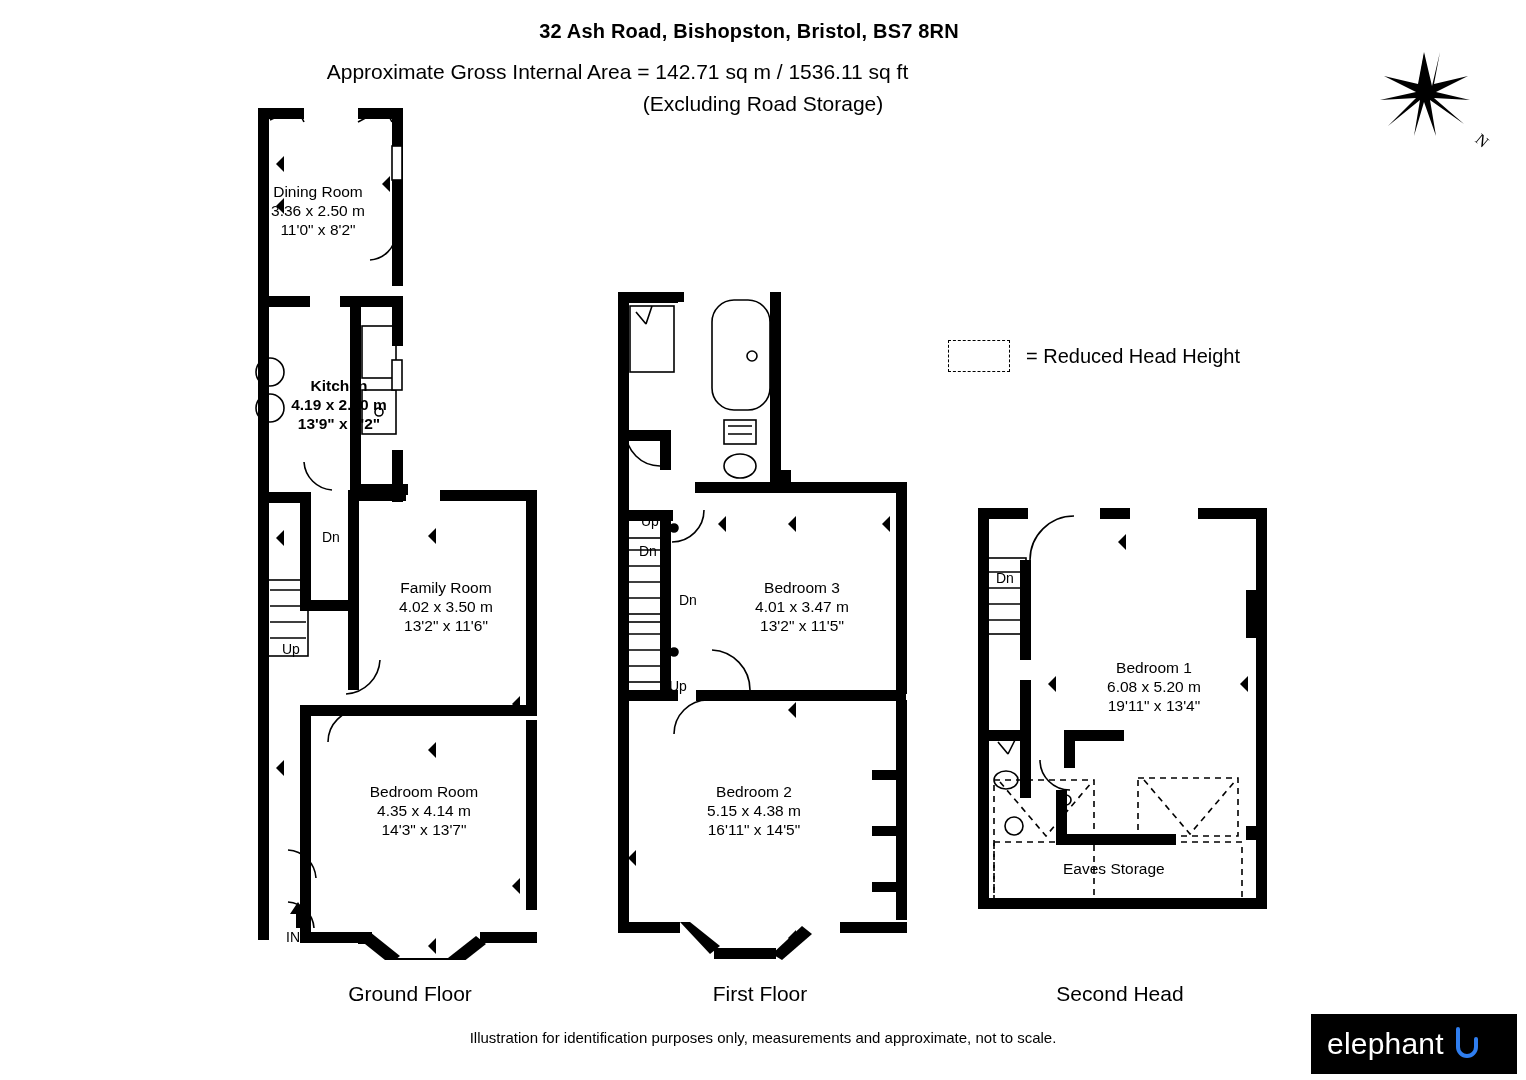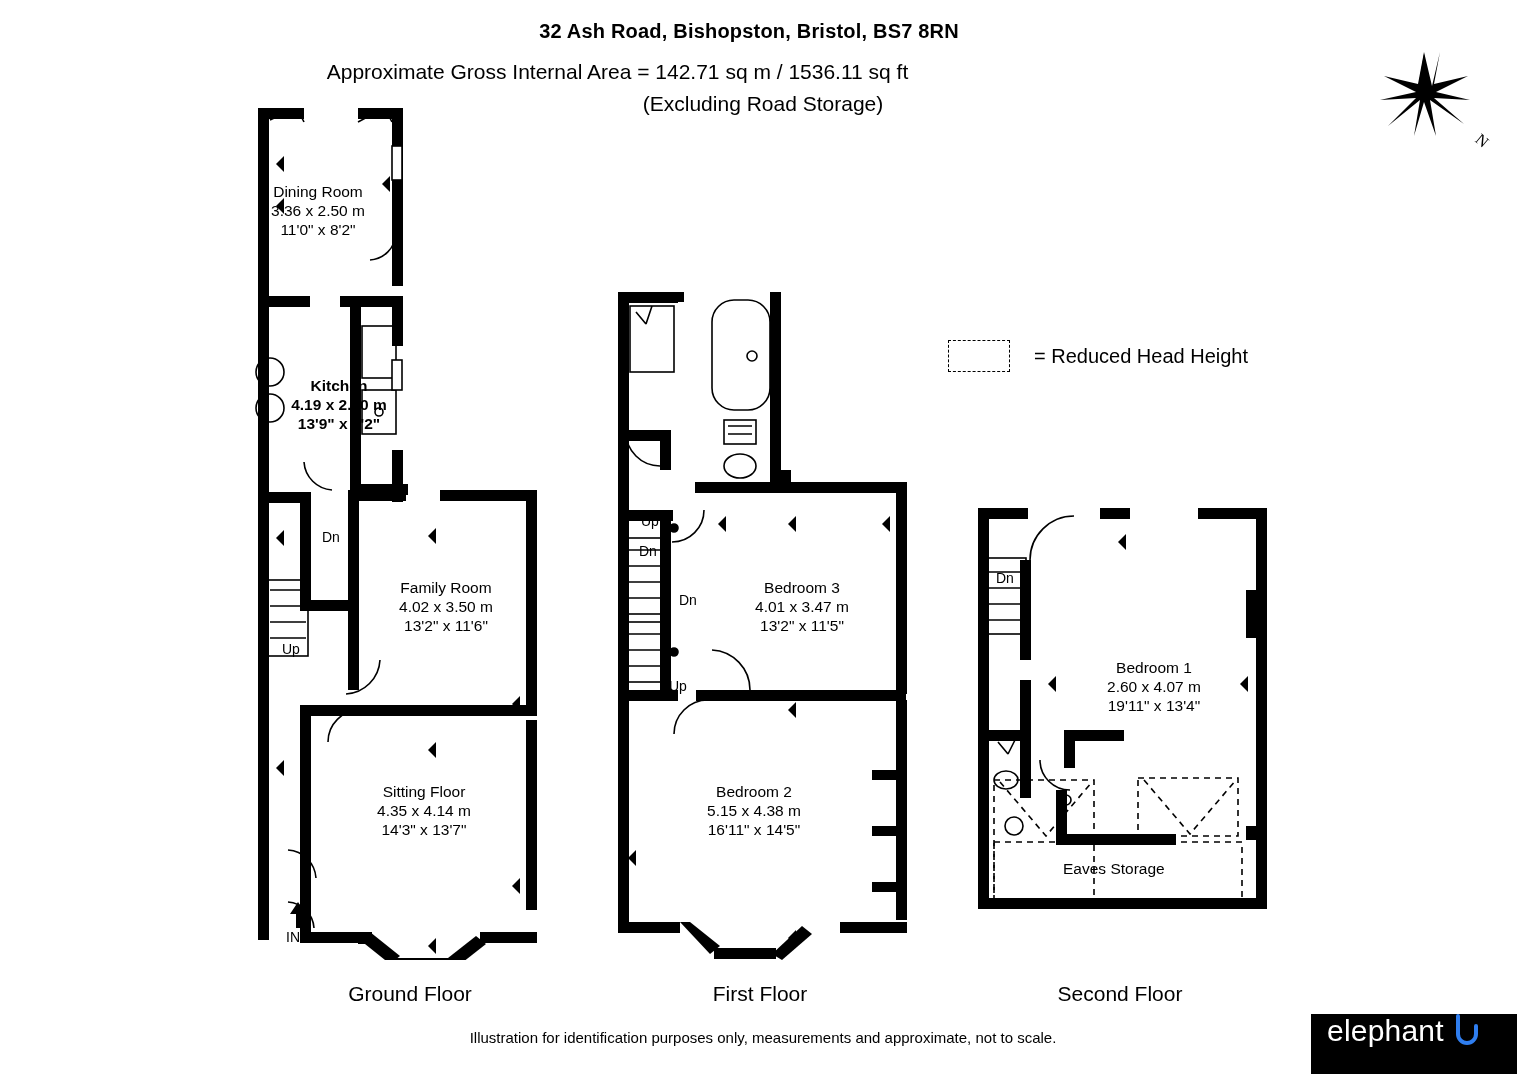--- a/index.html
+++ b/index.html
@@ -61,21 +61,21 @@
     transform: rotate(40deg);
     font-family: "Liberation Serif", serif;
   }
   
   .legend {
     position: absolute;
     left: 948px;
     top: 340px;
     display: flex;
     align-items: center;
-    gap: 24px;
+    gap: 16px;
   }
   .legend .swatch {
     width: 62px;
     height: 32px;
     border: 1.5px dashed #000;
     box-sizing: border-box;
   }
   .legend .legend-text {
     font-size: 20px;
   }
@@ -99,21 +99,21 @@
   }
   
   .brand {
     position: absolute;
     left: 1311px;
     top: 1014px;
     width: 206px;
     height: 60px;
     background: #000;
     display: flex;
-    align-items: flex-start;
+    align-items: center;
     padding-left: 16px;
     box-sizing: border-box;
   }
   .brand .brand-text {
     color: #fff;
     font-size: 30px;
     letter-spacing: 0.2px;
   }
   .brand .brand-mark {
     margin-left: 8px;
@@ -253,21 +253,21 @@
     <div class="rl-name">Kitchen</div>
     <div class="rl-m">4.19 x 2.50 m</div>
     <div class="rl-ft">13'9" x 8'2"</div>
   </div>
   <div class="room-label" id="gf-room-2" style="left:358px; top:578px; width:176px;">
     <div class="rl-name">Family Room</div>
     <div class="rl-m">4.02 x 3.50 m</div>
     <div class="rl-ft">13'2" x 11'6"</div>
   </div>
   <div class="room-label" id="gf-room-3" style="left:336px; top:782px; width:176px;">
-    <div class="rl-name">Sitting Floor</div>
+    <div class="rl-name">Bedroom Room</div>
     <div class="rl-m">4.35 x 4.14 m</div>
     <div class="rl-ft">14'3" x 13'7"</div>
   </div>
   <div class="tiny-label" style="left:322px; top:529px;">Dn</div>
   <div class="tiny-label" style="left:282px; top:641px;">Up</div>
   <div class="tiny-label" style="left:286px; top:929px;">IN</div>
   <svg style="position:absolute; left:288px; top:902px;" width="20" height="26">
     <polygon points="10,0 18,12 12,12 12,26 8,26 8,12 2,12" fill="#000"></polygon>
   </svg>
 
@@ -393,29 +393,29 @@
     <g fill="#000">
       <polygon points="166,44 158,52 166,60"></polygon>
       <polygon points="96,186 88,194 96,202"></polygon>
       <polygon points="288,186 280,194 288,202"></polygon>
       <polygon points="172,352 164,344 180,344"></polygon>
     </g>
   </svg>
 
   <div class="room-label" id="sf-room-0" style="left:1066px; top:658px; width:176px;">
     <div class="rl-name">Bedroom 1</div>
-    <div class="rl-m">2.60 x 4.07 m</div>
+    <div class="rl-m">6.08 x 5.20 m</div>
     <div class="rl-ft">19'11" x 13'4"</div>
   </div>
   <div class="tiny-label" style="left:996px; top:570px;">Dn</div>
   <div class="tiny-label" style="left:1063px; top:861px; font-size:15.5px;">Eaves Storage</div>
 
   <div class="floor-caption" id="cap-ground">Ground Floor</div>
   <div class="floor-caption" id="cap-first">First Floor</div>
-  <div class="floor-caption" id="cap-second">Second Floor</div>
+  <div class="floor-caption" id="cap-second">Second Head</div>
 
   <div class="disclaimer">Illustration for identification purposes only, measurements and approximate, not to scale.</div>
 
   <div class="brand">
     <div class="brand-text">elephant</div>
     <svg class="brand-mark" viewBox="0 0 30 34">
       <path d="M6 2 v18 a9 9 0 0 0 18 0 v-8" fill="none" stroke="#2f7ef0" stroke-width="4" stroke-linecap="round"></path>
     </svg>
   </div>
 

